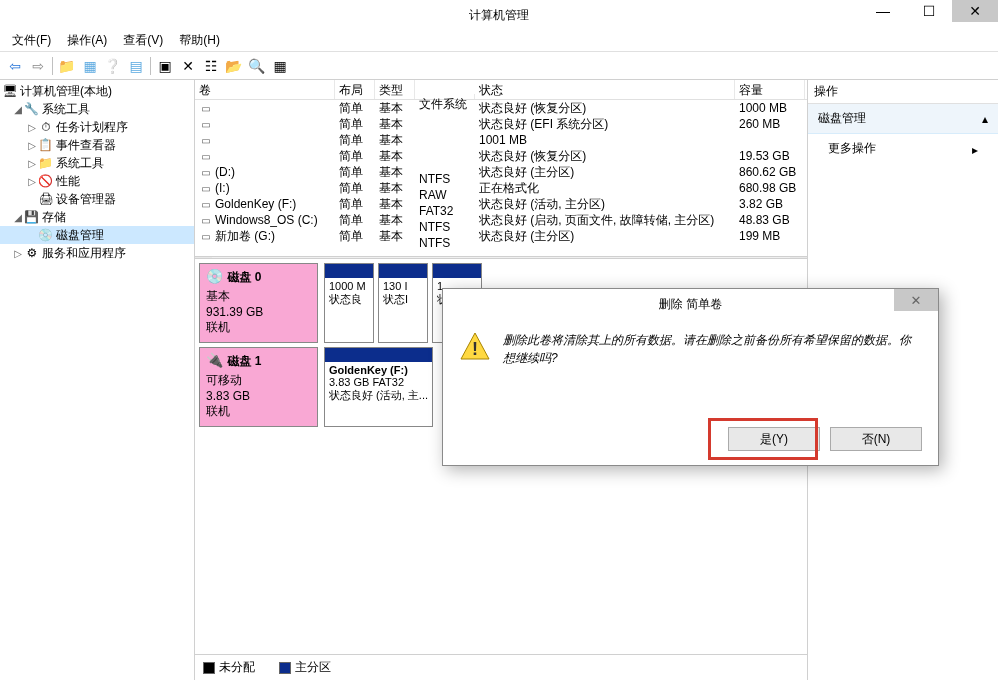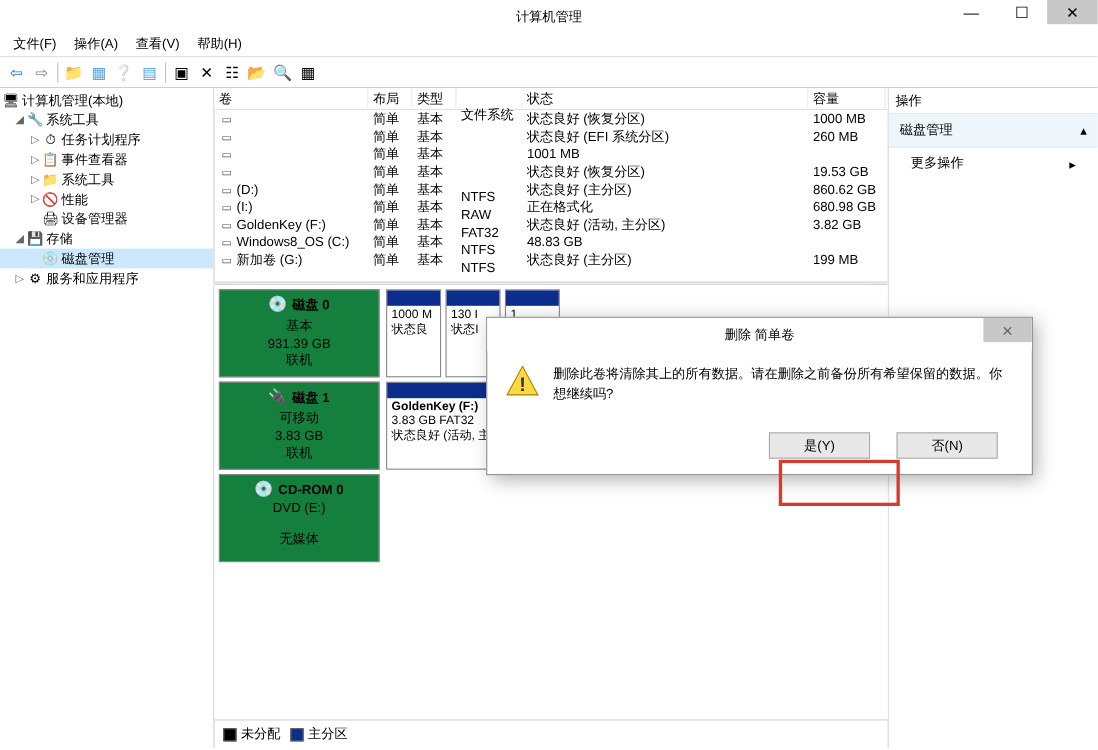--- a/index.html
+++ b/index.html
@@ -34,46 +34,46 @@
     .vol-header-cell { padding: 2px 4px; border-right: 1px solid #e8e8e8; background: #fff; }
     .vol-body { overflow-y: auto; height: 156px; }
     .vol-row { display: flex; height: 16px; align-items: center; }
     .vol-cell { padding: 0 4px; overflow: hidden; white-space: nowrap; }
     .vol-icon { width: 14px; height: 10px; display: inline-flex; align-items: center; justify-content: center; margin-right: 2px; color: #555; font-size: 10px; }
     .hscroll { height: 17px; background: #f0f0f0; border-top: 1px solid #d0d0d0; position: relative; }
     .hscroll-arrow { position: absolute; width: 17px; height: 17px; background: #e8e8e8; display: flex; align-items: center; justify-content: center; font-size: 9px; }
     
     .disk-panel { flex: 1; border-top: 1px solid #d0d0d0; overflow-y: auto; background: #fff; padding: 0; }
     .disk-block { display: flex; margin: 4px; min-height: 80px; }
-    .disk-info { width: 146px; border: 1px solid #888; padding: 4px 6px; background: #15803d; text-align: center; }
+    .disk-info { width: 119px; border: 1px solid #888; padding: 4px 6px; background: #f9a8d4; }
     .disk-info-icon { font-size: 14px; margin-right: 4px; }
     .disk-info-title { font-weight: bold; margin-bottom: 2px; }
     .disk-parts { flex: 1; display: flex; gap: 4px; margin-left: 6px; }
     .disk-part { border: 1px solid #888; background: #fff; min-width: 50px; padding: 2px 4px; font-size: 11px; position: relative; }
     .disk-part-header { height: 14px; background: #0c2d8c; margin: -2px -4px 2px -4px; }
     .disk-part-title { font-weight: bold; }
     
-    .legend { border-top: 1px solid #d0d0d0; padding: 4px 8px; display: flex; gap: 9px; align-items: center; }
+    .legend { border-top: 1px solid #d0d0d0; padding: 4px 8px; display: flex; gap: 24px; align-items: center; }
     .legend-item { display: flex; align-items: center; gap: 4px; }
     .legend-box { width: 12px; height: 12px; border: 1px solid #666; }
     .legend-box.black { background: #000; }
     .legend-box.primary { background: #0c2d8c; }
     
     .actions-panel { width: 190px; background: #fff; }
     .actions-header { padding: 3px 6px; border-bottom: 1px solid #e0e0e0; font-weight: normal; }
     .actions-section { padding: 6px 10px; background: #eef5fb; border-bottom: 1px solid #d7ecfb; display: flex; justify-content: space-between; align-items: center; }
     .actions-item { padding: 6px 20px; display: flex; justify-content: space-between; align-items: flex-end; }
     
-    .dialog { position: absolute; left: 442px; top: 288px; width: 497px; height: 144px; background: #fff; border: 1px solid #8a8a8a; box-shadow: 4px 4px 16px rgba(0,0,0,0.3); z-index: 100; }
+    .dialog { position: absolute; left: 442px; top: 288px; width: 497px; height: 178px; background: #fff; border: 1px solid #8a8a8a; box-shadow: 4px 4px 16px rgba(0,0,0,0.3); z-index: 100; }
     .dialog-title { height: 30px; background: #fff; display: flex; align-items: center; justify-content: center; position: relative; }
     .dialog-close { position: absolute; right: 0; top: 0; width: 44px; height: 22px; background: #c8c8c8; display: flex; align-items: center; justify-content: center; font-size: 13px; color: #666; }
     .dialog-body { padding: 12px 16px; display: flex; gap: 12px; }
     .dialog-icon { width: 32px; height: 32px; flex-shrink: 0; }
-    .dialog-text { line-height: 1.5; }
-    .dialog-buttons { position: absolute; bottom: 14px; right: 31px; display: flex; gap: 24px; }
+    .dialog-text { line-height: 1.5; font-style: italic; }
+    .dialog-buttons { position: absolute; bottom: 14px; right: 16px; display: flex; gap: 10px; }
     .dialog-btn { width: 92px; height: 24px; border: 1px solid #aaa; background: #e8e8e8; display: flex; align-items: center; justify-content: center; cursor: default; }
     .yes-highlight { position: absolute; border: 3px solid #d43a2e; width: 110px; height: 42px; left: 708px; top: 418px; z-index: 101; pointer-events: none; }
     
     .c-vol { width: 140px; }
     .c-layout { width: 40px; }
     .c-type { width: 40px; }
     .c-fs { width: 60px; margin-top: 14px; }
     .c-status { width: 260px; }
     .c-capacity { width: 70px; }
   </style>
@@ -237,20 +237,21 @@
     <div class="vol-cell c-type">基本</div>
     <div class="vol-cell c-fs">FAT32</div>
     <div class="vol-cell c-status">状态良好 (活动, 主分区)</div>
     <div class="vol-cell c-capacity">3.82 GB</div>
           </div>
           <div class="vol-row">
     <div class="vol-cell c-vol"><span class="vol-icon">▭</span>Windows8_OS (C:)</div>
     <div class="vol-cell c-layout">简单</div>
     <div class="vol-cell c-type">基本</div>
     <div class="vol-cell c-fs">NTFS</div>
+    <div class="vol-cell c-status">状态良好 (启动, 页面文件, 故障转储, 主分区)</div>
     <div class="vol-cell c-capacity">48.83 GB</div>
           </div>
           <div class="vol-row">
     <div class="vol-cell c-vol"><span class="vol-icon">▭</span>新加卷 (G:)</div>
     <div class="vol-cell c-layout">简单</div>
     <div class="vol-cell c-type">基本</div>
     <div class="vol-cell c-fs">NTFS</div>
     <div class="vol-cell c-status">状态良好 (主分区)</div>
     <div class="vol-cell c-capacity">199 MB</div>
           </div>
@@ -300,26 +301,20 @@
     <div class="disk-parts">
             <div class="disk-part">
       <div class="disk-part-header"></div>
       <div class="disk-part-title">GoldenKey  (F:)</div>
       <div>3.83 GB FAT32</div>
               <div>状态良好 (活动, 主...</div>
             </div>
           </div>
         </div>
         <div class="disk-block">
-    <div class="disk-info">
-      <div class="disk-info-title"><span class="disk-info-icon">💿</span>CD-ROM 0</div>
-      <div>DVD (E:)</div>
-      <br>
-      <div>无媒体</div>
-    </div>
     <div class="disk-parts"></div>
         </div>
       </div>
 
     <div class="legend">
       <div class="legend-item">
         <span class="legend-box black"></span>
         <span>未分配</span>
       </div>
       <div class="legend-item">

